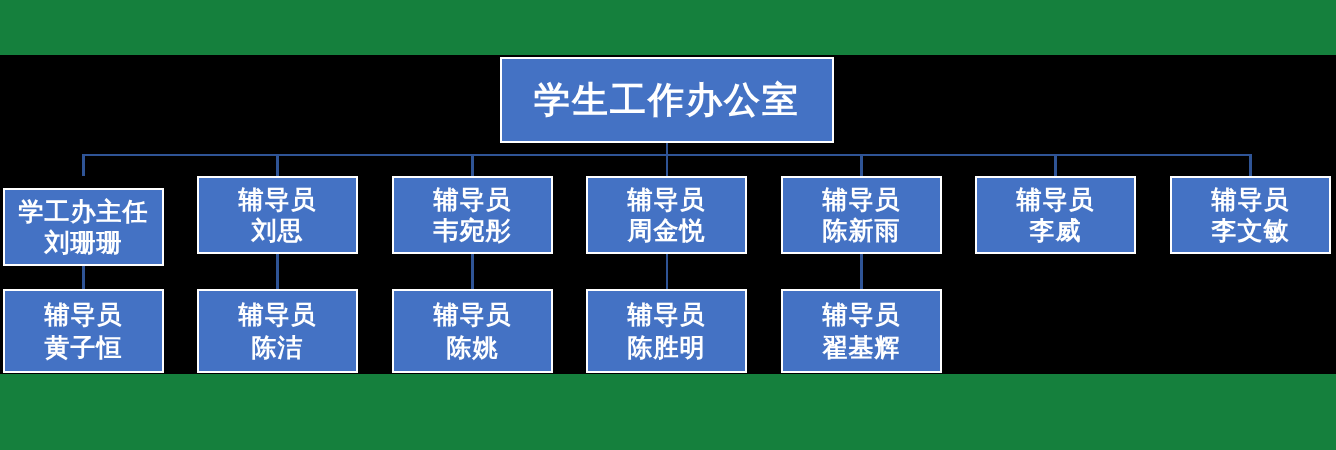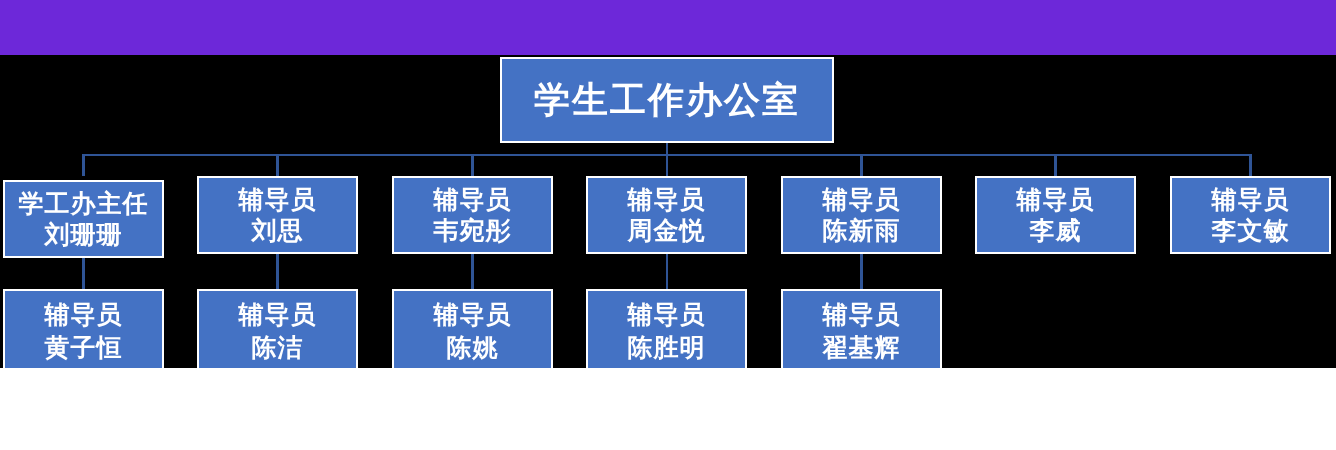--- a/index.html
+++ b/index.html
@@ -1,20 +1,20 @@
 <!DOCTYPE html>
 <html><head>
 <meta charset="utf-8">
 <style>
   html, body { margin: 0; padding: 0; }
   .canvas {
     position: relative;
     width: 1336px;
-    height: 368px;
-    background: #6d28d9;
+    height: 450px;
+    background: #15803d;
     overflow: hidden;
     font-family: "Liberation Sans", sans-serif;
   }
   .chart-bg {
     position: absolute;
     left: 0; top: 55px;
     width: 1336px; height: 319px;
     background: #000000;
   }
   .connector {
@@ -60,21 +60,21 @@
   <div class="connector" style="left:82.25px; top:253px; width:2.5px; height:36px;"></div>
   <div class="connector" style="left:276.25px; top:253px; width:2.5px; height:36px;"></div>
   <div class="connector" style="left:471.25px; top:253px; width:2.5px; height:36px;"></div>
   <div class="connector" style="left:665.75px; top:253px; width:2.5px; height:36px;"></div>
   <div class="connector" style="left:860.25px; top:253px; width:2.5px; height:36px;"></div>
 
   <div class="node root" style="left:500px; top:57px; width:334px; height:86px;">
     <div class="root-title">学生工作办公室</div>
   </div>
 
-  <div class="node" style="left:3px; top:180px; width:161px; height:78px;">
+  <div class="node" style="left:3px; top:188px; width:161px; height:78px;">
     <div class="role">学工办主任</div>
     <div class="name">刘珊珊</div>
   </div>
   <div class="node" style="left:197px; top:176px; width:161px; height:78px;">
     <div class="role">辅导员</div>
     <div class="name">刘思</div>
   </div>
   <div class="node" style="left:392px; top:176px; width:161px; height:78px;">
     <div class="role">辅导员</div>
     <div class="name">韦宛彤</div>

